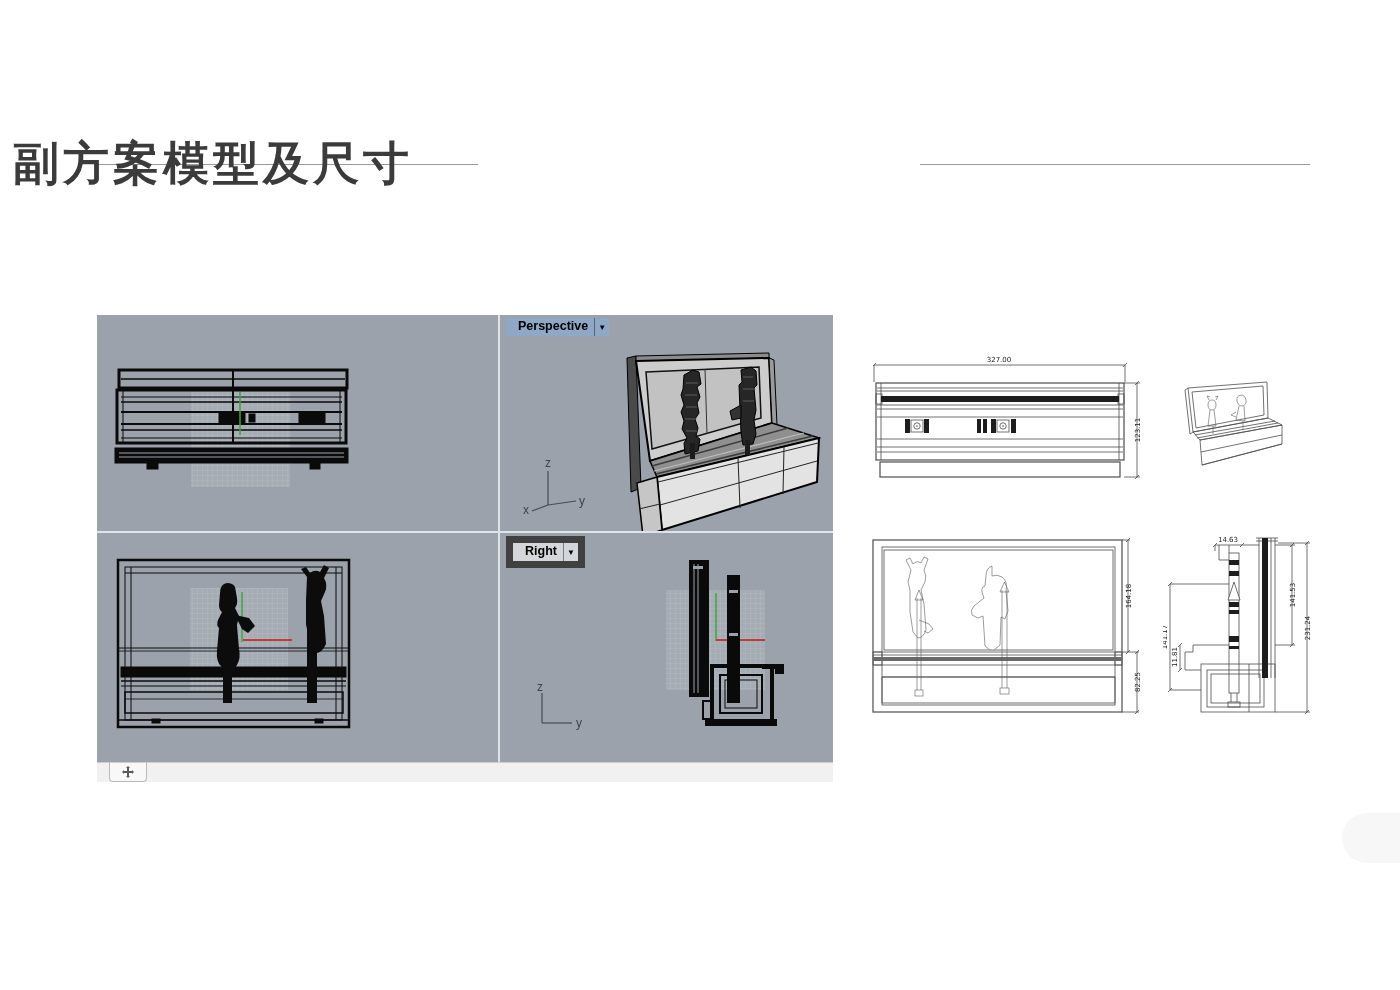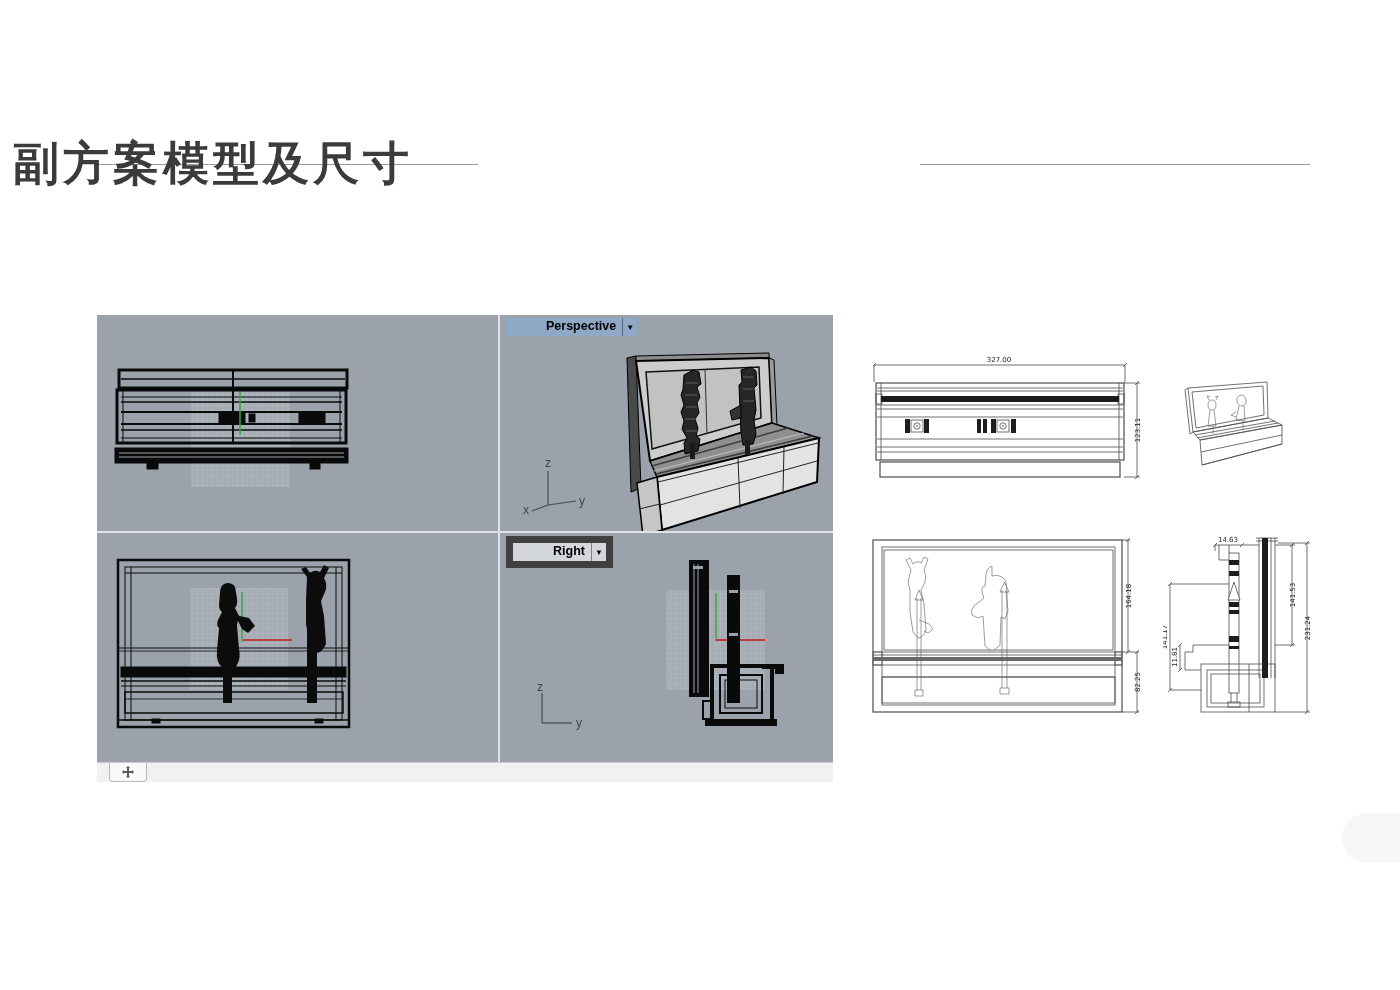--- a/index.html
+++ b/index.html
@@ -17,21 +17,21 @@
   .vp-persp {left:403px;top:0;   width:333px;height:216px;}
   .vp-front {left:0;   top:218px;width:401px;height:229px;}
   .vp-right {left:403px;top:218px;width:333px;height:229px;}
   .vp-bottombar{position:absolute;left:0;top:447px;width:736px;height:20px;background:#f1f1f1;
                 border-top:1px solid #cdcdcd;box-sizing:border-box;}
   .pan-tab{position:absolute;left:12px;top:0;width:36px;height:18px;background:#f8f8f8;
            border:1px solid #b9b9b9;border-top:none;border-radius:0 0 4px 4px;
            display:flex;align-items:center;justify-content:center;}
   .vlabel{position:absolute;left:6px;top:3px;display:flex;align-items:stretch;height:18px;
           font-size:12.5px;font-weight:bold;color:#000;cursor:default;}
-  .vlabel .txt{padding:1px 6px 0 0;margin-left:40px;}
+  .vlabel .txt{padding:1px 6px 0 12px;}
   .vlabel .arr{width:14px;display:flex;align-items:center;justify-content:center;
                font-size:8px;border-left:1px solid rgba(0,0,0,.4);}
   .vlabel.active{background:#8ea8c6;}
   .vlabel.inactive{background:#d3d7db;border:7px solid #404040;}
   .gizmo text{fill:#3d444b;font-size:12px;font-family:"Liberation Sans",sans-serif;}
   .gizmo line{stroke:#454c53;stroke-width:1.2;}
   
   .dim text{fill:#1c1c1c;font-size:7px;font-family:"DejaVu Sans",sans-serif;}
   .dim .dl{stroke:#4d4d4d;stroke-width:0.8;fill:none;}
   .dim .thin{stroke:#5a5a5a;stroke-width:0.6;fill:none;}

